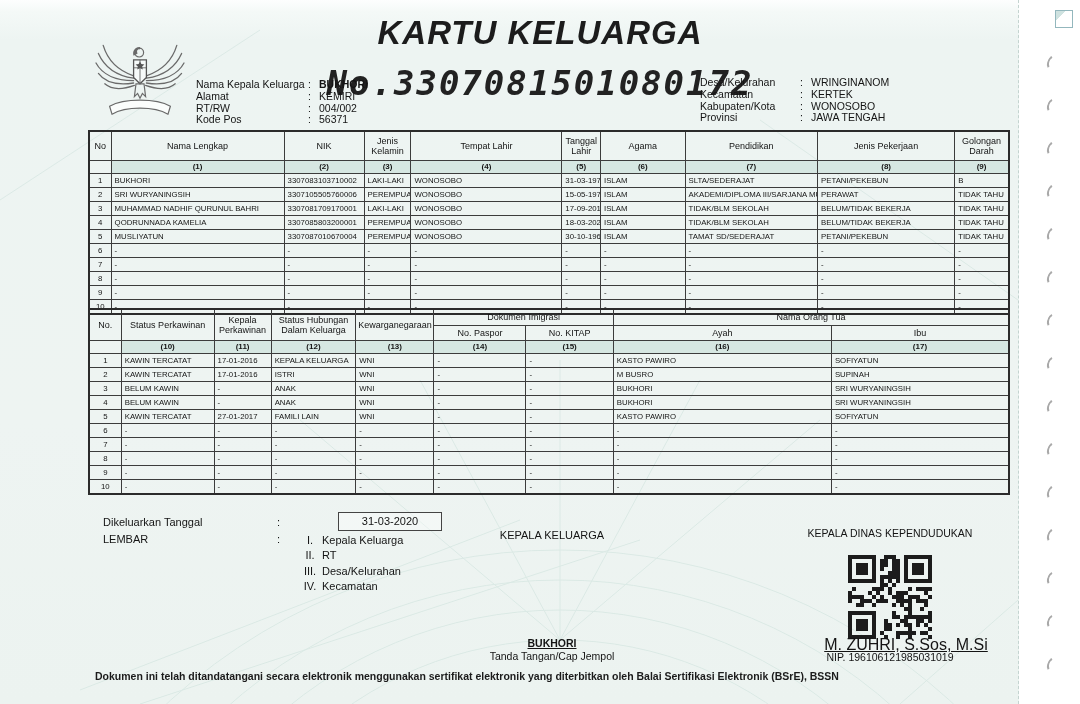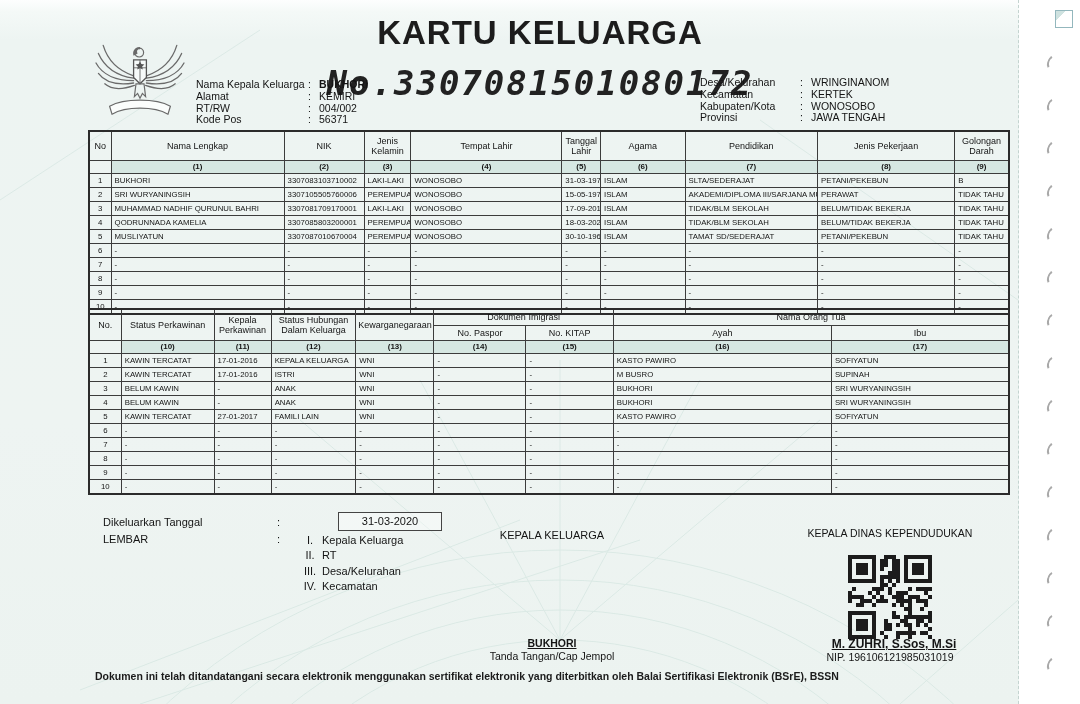--- a/index.html
+++ b/index.html
@@ -13,21 +13,21 @@
   .guilloche{position:absolute;left:0;top:0;pointer-events:none;}
 
   
   .edge-strip{position:absolute;left:1019px;top:0;width:61px;height:704px;background:#ffffff;}
   .corner-square{position:absolute;left:36px;top:10px;width:16px;height:16px;border:1px solid #93b7bd;background:linear-gradient(135deg,#cfe2e0 0 30%,transparent 30%);}
   .crescent{position:absolute;left:28px;width:11px;height:13px;border:2px solid transparent;border-left-color:#a9a9a9;border-radius:50%;transform:rotate(18deg);}
 
   
   .emblem{position:absolute;left:92px;top:28px;width:96px;height:102px;}
   .title-block{position:absolute;left:280px;top:14px;width:520px;text-align:center;}
-  .doc-title{font-size:33px;font-weight:bold;letter-spacing:1px;color:#1c1c1c;}
+  .doc-title{font-size:33px;font-weight:bold;letter-spacing:1px;color:#1c1c1c;font-style:italic;}
   .doc-number{font-family:"DejaVu Sans Mono",monospace;font-size:34px;font-weight:bold;letter-spacing:2px;margin-top:11px;color:#222;font-style:italic;}
 
   .info-block{position:absolute;font-size:10.5px;line-height:11.8px;}
   .left-info{left:196px;top:79px;}
   .right-info{left:700px;top:77px;}
   .frow{display:flex;}
   .left-info .flabel{width:112px;}
   .right-info .flabel{width:100px;}
   .fcolon{width:11px;}
   .fcolon::before{content:":";}
@@ -59,21 +59,21 @@
   .lembar-colon::before{content:":";}
   .lembar-list{left:298px;top:533px;font-size:11px;line-height:15.4px;}
   .lembar-item{display:flex;}
   .lembar-num{width:24px;}
 
   .sign-left{left:442px;top:529px;width:220px;text-align:center;font-size:11px;}
   .sign-right{left:770px;top:527px;width:240px;font-size:10.5px;line-height:13px;}
   .sign-name{position:absolute;left:0;width:100%;top:108px;font-weight:bold;text-decoration:underline;font-size:10.5px;}
   .sign-caption{position:absolute;left:0;width:100%;top:121px;font-size:10.5px;}
   .qr-wrap{position:absolute;left:78px;top:28px;width:84px;height:84px;}
-  .official-name{position:absolute;left:4px;width:100%;top:111px;font-weight:bold;text-decoration:underline;font-size:12px;}
+  .official-name{position:absolute;left:16px;width:100%;top:111px;font-weight:normal;text-decoration:underline;font-size:16px;}
   .official-nip{position:absolute;left:0;width:100%;top:124px;font-size:10.5px;}
 
   .footer-note{left:95px;top:670px;font-size:10.5px;font-weight:bold;color:#1b1b1b;}
 </style>
 </head>
 <body>
 
 <div class="screen">
   <div class="paper">
 

